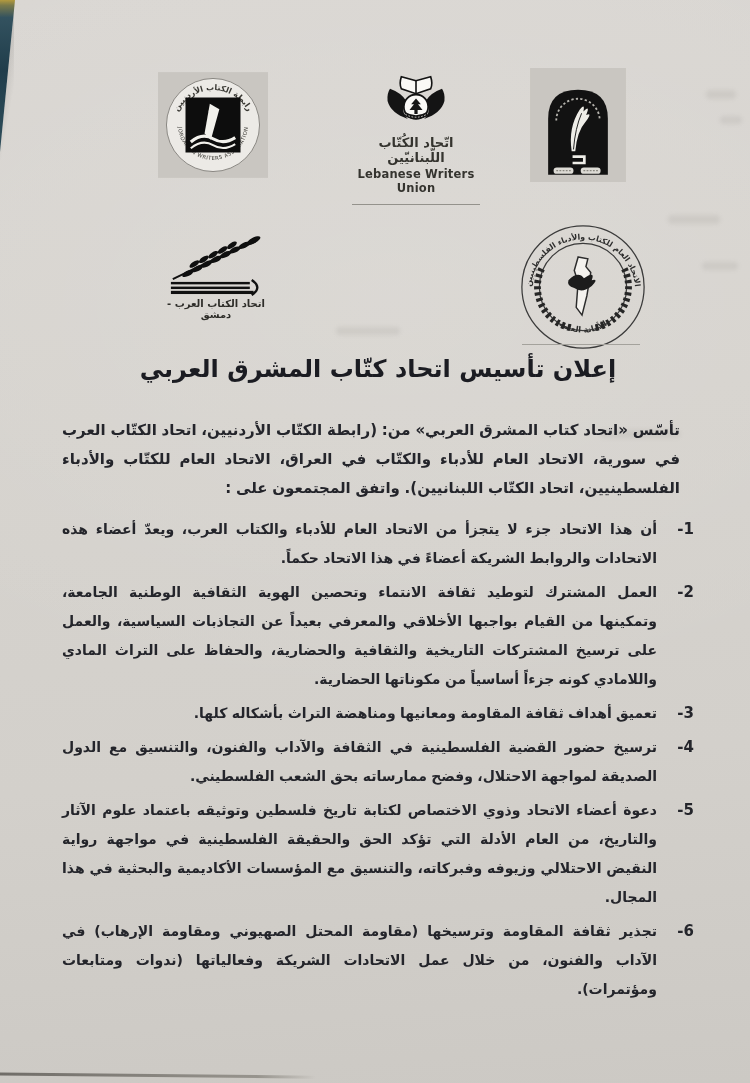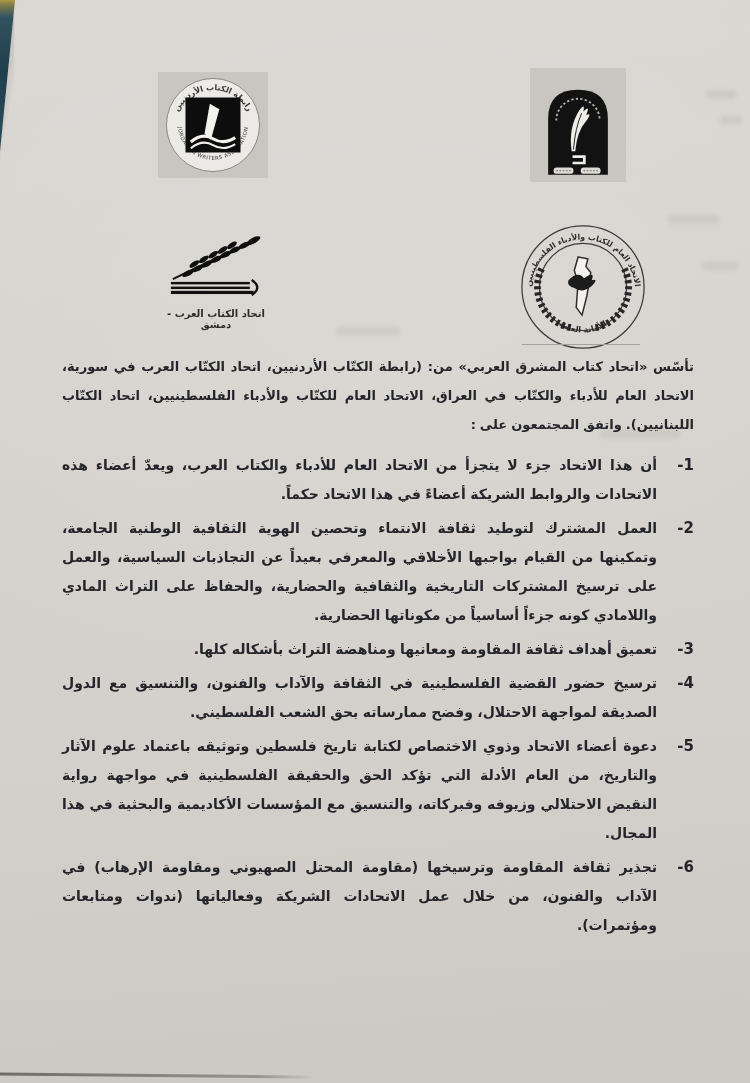--- a/index.html
+++ b/index.html
@@ -23,30 +23,30 @@
 
   
   .logo{position:absolute;}
   .logo-jordan{left:158px;top:72px;}
   .logo-lebanon{left:350px;top:72px;width:132px;text-align:center;color:#35342f;}
   .logo-lebanon .ar{font-size:13px;font-weight:bold;margin-top:5px;direction:rtl;}
   .logo-lebanon .en{font-size:11.5px;font-weight:bold;margin-top:2px;letter-spacing:.2px;}
   .logo-lebanon .rule{height:1px;background:#94928c;margin:9px 2px 0 2px;}
   .logo-iraq{left:530px;top:68px;}
   .logo-syria{left:151px;top:234px;width:130px;text-align:center;}
-  .logo-syria .cap{font-size:10px;font-weight:bold;color:#2e2d29;margin-top:12px;direction:rtl;}
+  .logo-syria .cap{font-size:10px;font-weight:bold;color:#2e2d29;margin-top:2px;direction:rtl;}
   .logo-palestine{left:518px;top:222px;}
   .seal-rule{position:absolute;left:522px;top:344px;width:118px;height:1px;background:#a4a29c;}
 
   
   .doc-text{position:absolute;left:62px;right:56px;top:352px;direction:rtl;
     color:#24252b;font-weight:700;}
   .doc-title{text-align:center;font-size:24px;line-height:34px;color:#1b1c22;
     margin:0 0 30px 0;letter-spacing:0;}
-  .doc-intro{font-size:13px;line-height:29px;text-align:justify;margin:0 0 12px 0;word-spacing:-.5px;}
+  .doc-intro{font-size:15px;line-height:29px;text-align:justify;margin:0 14px 12px 0;word-spacing:-.5px;}
   .items{display:flex;flex-direction:column;gap:5px;}
   .item{display:flex;gap:7px;}
   .item .num{flex:0 0 30px;text-align:right;font-size:15px;line-height:29px;}
   .item .txt{flex:1;font-size:14px;line-height:29px;text-align:justify;word-spacing:-.5px;}
 </style>
 </head>
 <body>
 
 <div class="stage">
   <div class="backdrop"></div>
@@ -76,20 +76,35 @@
           <textPath href="#ja2" startOffset="50%" text-anchor="middle">JORDANIAN WRITERS ASSOCIATION</textPath>
         </text>
         <rect x="26" y="24" width="52" height="52" fill="#0d0d0d"></rect>
         <path d="M49 30 L58 35 L50 64 L44 58 Z" fill="#f2f1ec"></path>
         <circle cx="51" cy="37" r="3" fill="#f2f1ec"></circle>
         <path d="M31 66 Q42 57 52 63 Q62 69 73 62" stroke="#f2f1ec" stroke-width="3" fill="none"></path>
         <path d="M31 72 Q42 63 52 69 Q62 75 73 68" stroke="#f2f1ec" stroke-width="2" fill="none"></path>
       </svg>
     </div>
 
+    <div class="logo logo-lebanon">
+      <svg width="78" height="58" viewBox="0 0 96 62" style="display:block;margin:0 auto;">
+        <path d="M48 6 L30 1 Q27 10 30 16 L48 22 L66 16 Q69 10 66 1 Z" fill="#faf9f6" stroke="#141414" stroke-width="2"></path>
+        <line x1="48" y1="6" x2="48" y2="22" stroke="#141414" stroke-width="2"></line>
+        <path d="M16 16 Q30 21 36 31 Q28 44 38 53 Q17 46 13 31 Q12 22 16 16 Z" fill="#141414"></path>
+        <path d="M80 16 Q66 21 60 31 Q68 44 58 53 Q79 46 83 31 Q84 22 80 16 Z" fill="#141414"></path>
+        <circle cx="48" cy="38" r="15" fill="#faf9f6" stroke="#141414" stroke-width="2.2"></circle>
+        <path d="M48 28 L54 35 L50.5 35 L56 42 L50 42 L50 47 L46 47 L46 42 L40 42 L45.5 35 L42 35 Z" fill="#161616"></path>
+        <path d="M34 47 Q48 55 62 47" stroke="#141414" stroke-width="5" fill="none"></path>
+        <path d="M35 47.5 Q48 54.5 61 47.5" stroke="#d8d6d0" stroke-width="1.2" stroke-dasharray="2 2" fill="none"></path>
+      </svg>
+      <div class="ar">اتّحاد الكُتّاب اللّبنانيّين</div>
+      <div class="en">Lebanese Writers Union</div>
+      <div class="rule"></div>
+    </div>
 
     <div class="logo logo-iraq">
       <svg width="96" height="114" viewBox="0 0 106 126">
         <rect x="0" y="0" width="106" height="126" fill="#c9c6c1"></rect>
         <path d="M20 118 L20 56 Q20 24 53 24 Q86 24 86 56 L86 118 Z" fill="#121212"></path>
         <path d="M29 58 A 24 24 0 0 1 77 58" stroke="#b5b3ad" stroke-width="2" stroke-dasharray="2.5 2.5" fill="none"></path>
         <path d="M46 92 Q42 66 55 46 Q61 38 59 48 Q67 40 62 52 Q70 48 61 60 Q52 70 50 92 Z" fill="#eeede7"></path>
         <path d="M48 90 Q50 66 57 50" stroke="#121212" stroke-width="1" fill="none"></path>
         <path d="M47 98 L60 98 L60 105 L47 105" stroke="#eeede7" stroke-width="3" fill="none"></path>
         <rect x="26" y="110" width="22" height="7" rx="3.5" fill="#dddbd5"></rect>
@@ -141,20 +156,21 @@
         </text>
         <path d="M 54,109 A 43,43 0 0 1 25,47" stroke="#262626" stroke-width="7" stroke-dasharray="3.2 3" fill="none"></path>
         <path d="M 80,109 A 43,43 0 0 0 109,47" stroke="#262626" stroke-width="7" stroke-dasharray="3.2 3" fill="none"></path>
         <path d="M62 36 L72 38 L70 46 L75 52 L71 76 L66 96 L60 88 L62 62 L58 50 Z" fill="#f4f2ee" stroke="#2c2c2c" stroke-width="1.5"></path>
         <path d="M52 60 Q62 50 68 58 Q80 50 76 60 Q84 58 76 66 Q66 74 58 68 Q50 66 52 60 Z" fill="#1c1c1c"></path>
       </svg>
     </div>
     <div class="seal-rule"></div>
 
     <div class="doc-text">
+      <h1 class="doc-title">إعلان تأسيس اتحاد كتّاب المشرق العربي</h1>
 
       <p class="doc-intro">تأسّس «اتحاد كتاب المشرق العربي» من: (رابطة الكتّاب الأردنيين، اتحاد الكتّاب العرب في سورية، الاتحاد العام للأدباء والكتّاب في العراق، الاتحاد العام للكتّاب والأدباء الفلسطينيين، اتحاد الكتّاب اللبنانيين). واتفق المجتمعون على :</p>
 
       <div class="items">
         <div class="item">
           <span class="num">1-</span>
           <span class="txt">أن هذا الاتحاد جزء لا يتجزأ من الاتحاد العام للأدباء والكتاب العرب، ويعدّ أعضاء هذه الاتحادات والروابط الشريكة أعضاءً في هذا الاتحاد حكماً.</span>
         </div>
         <div class="item">
           <span class="num">2-</span>

